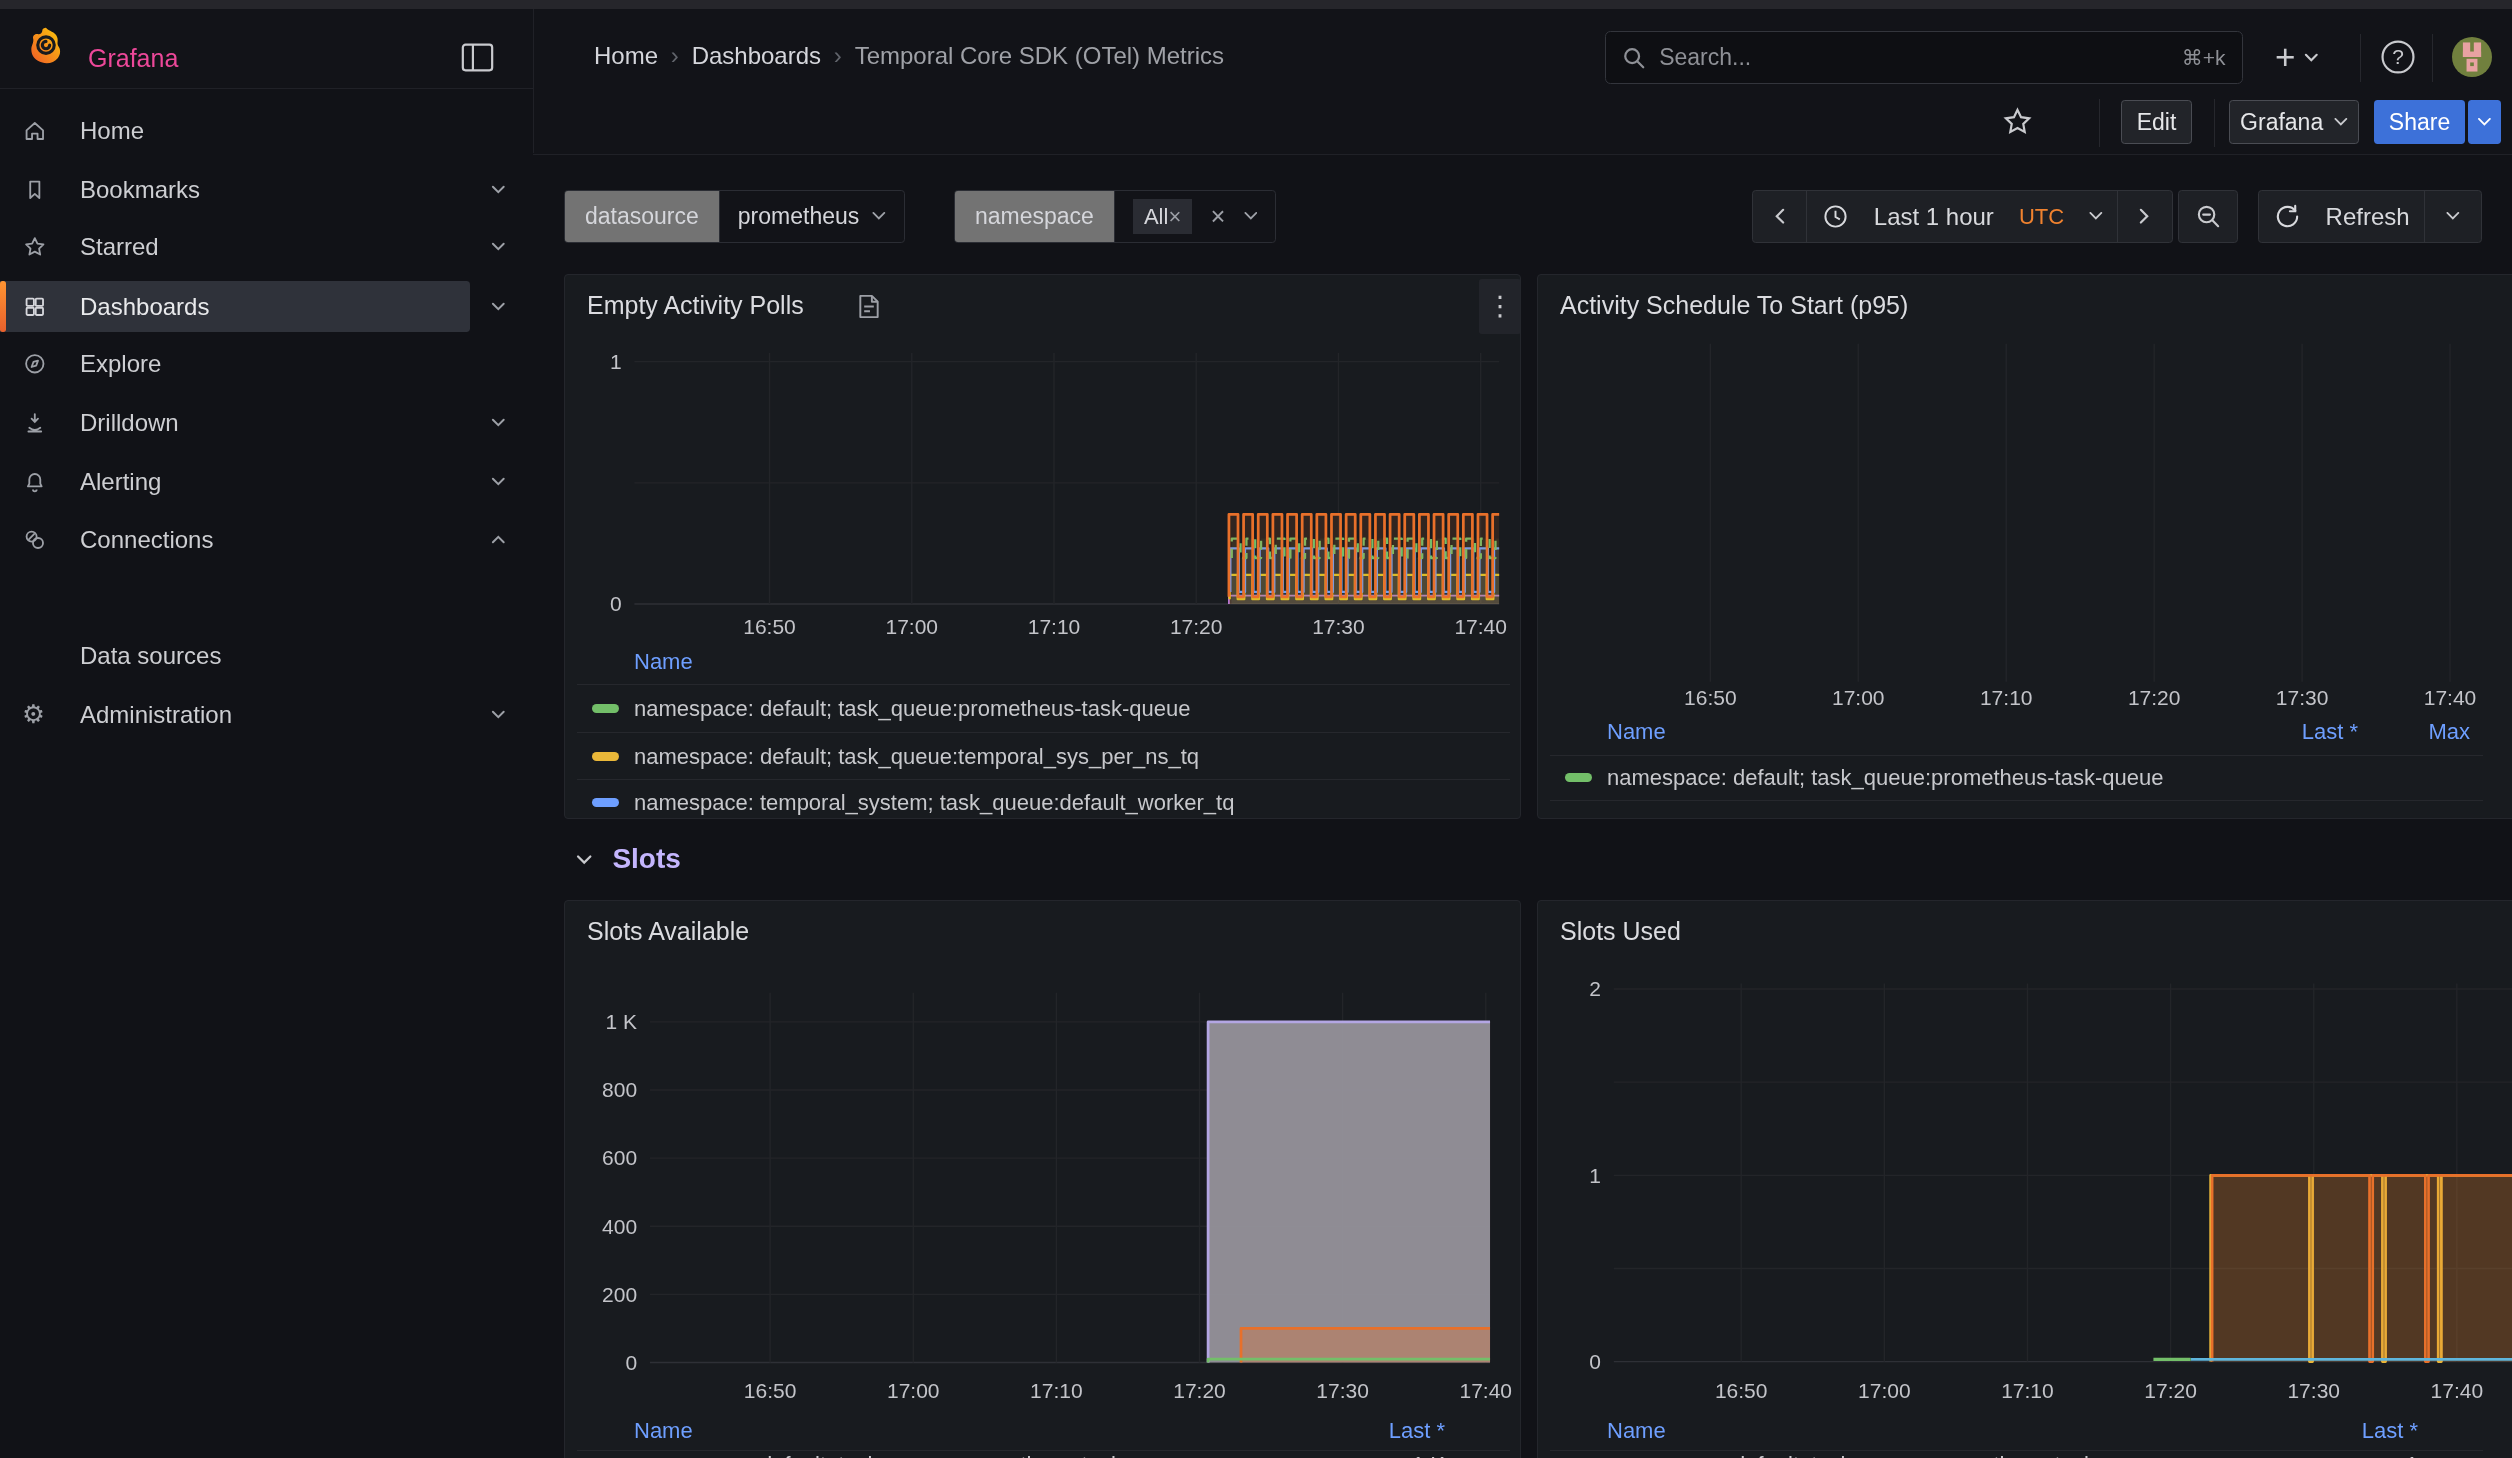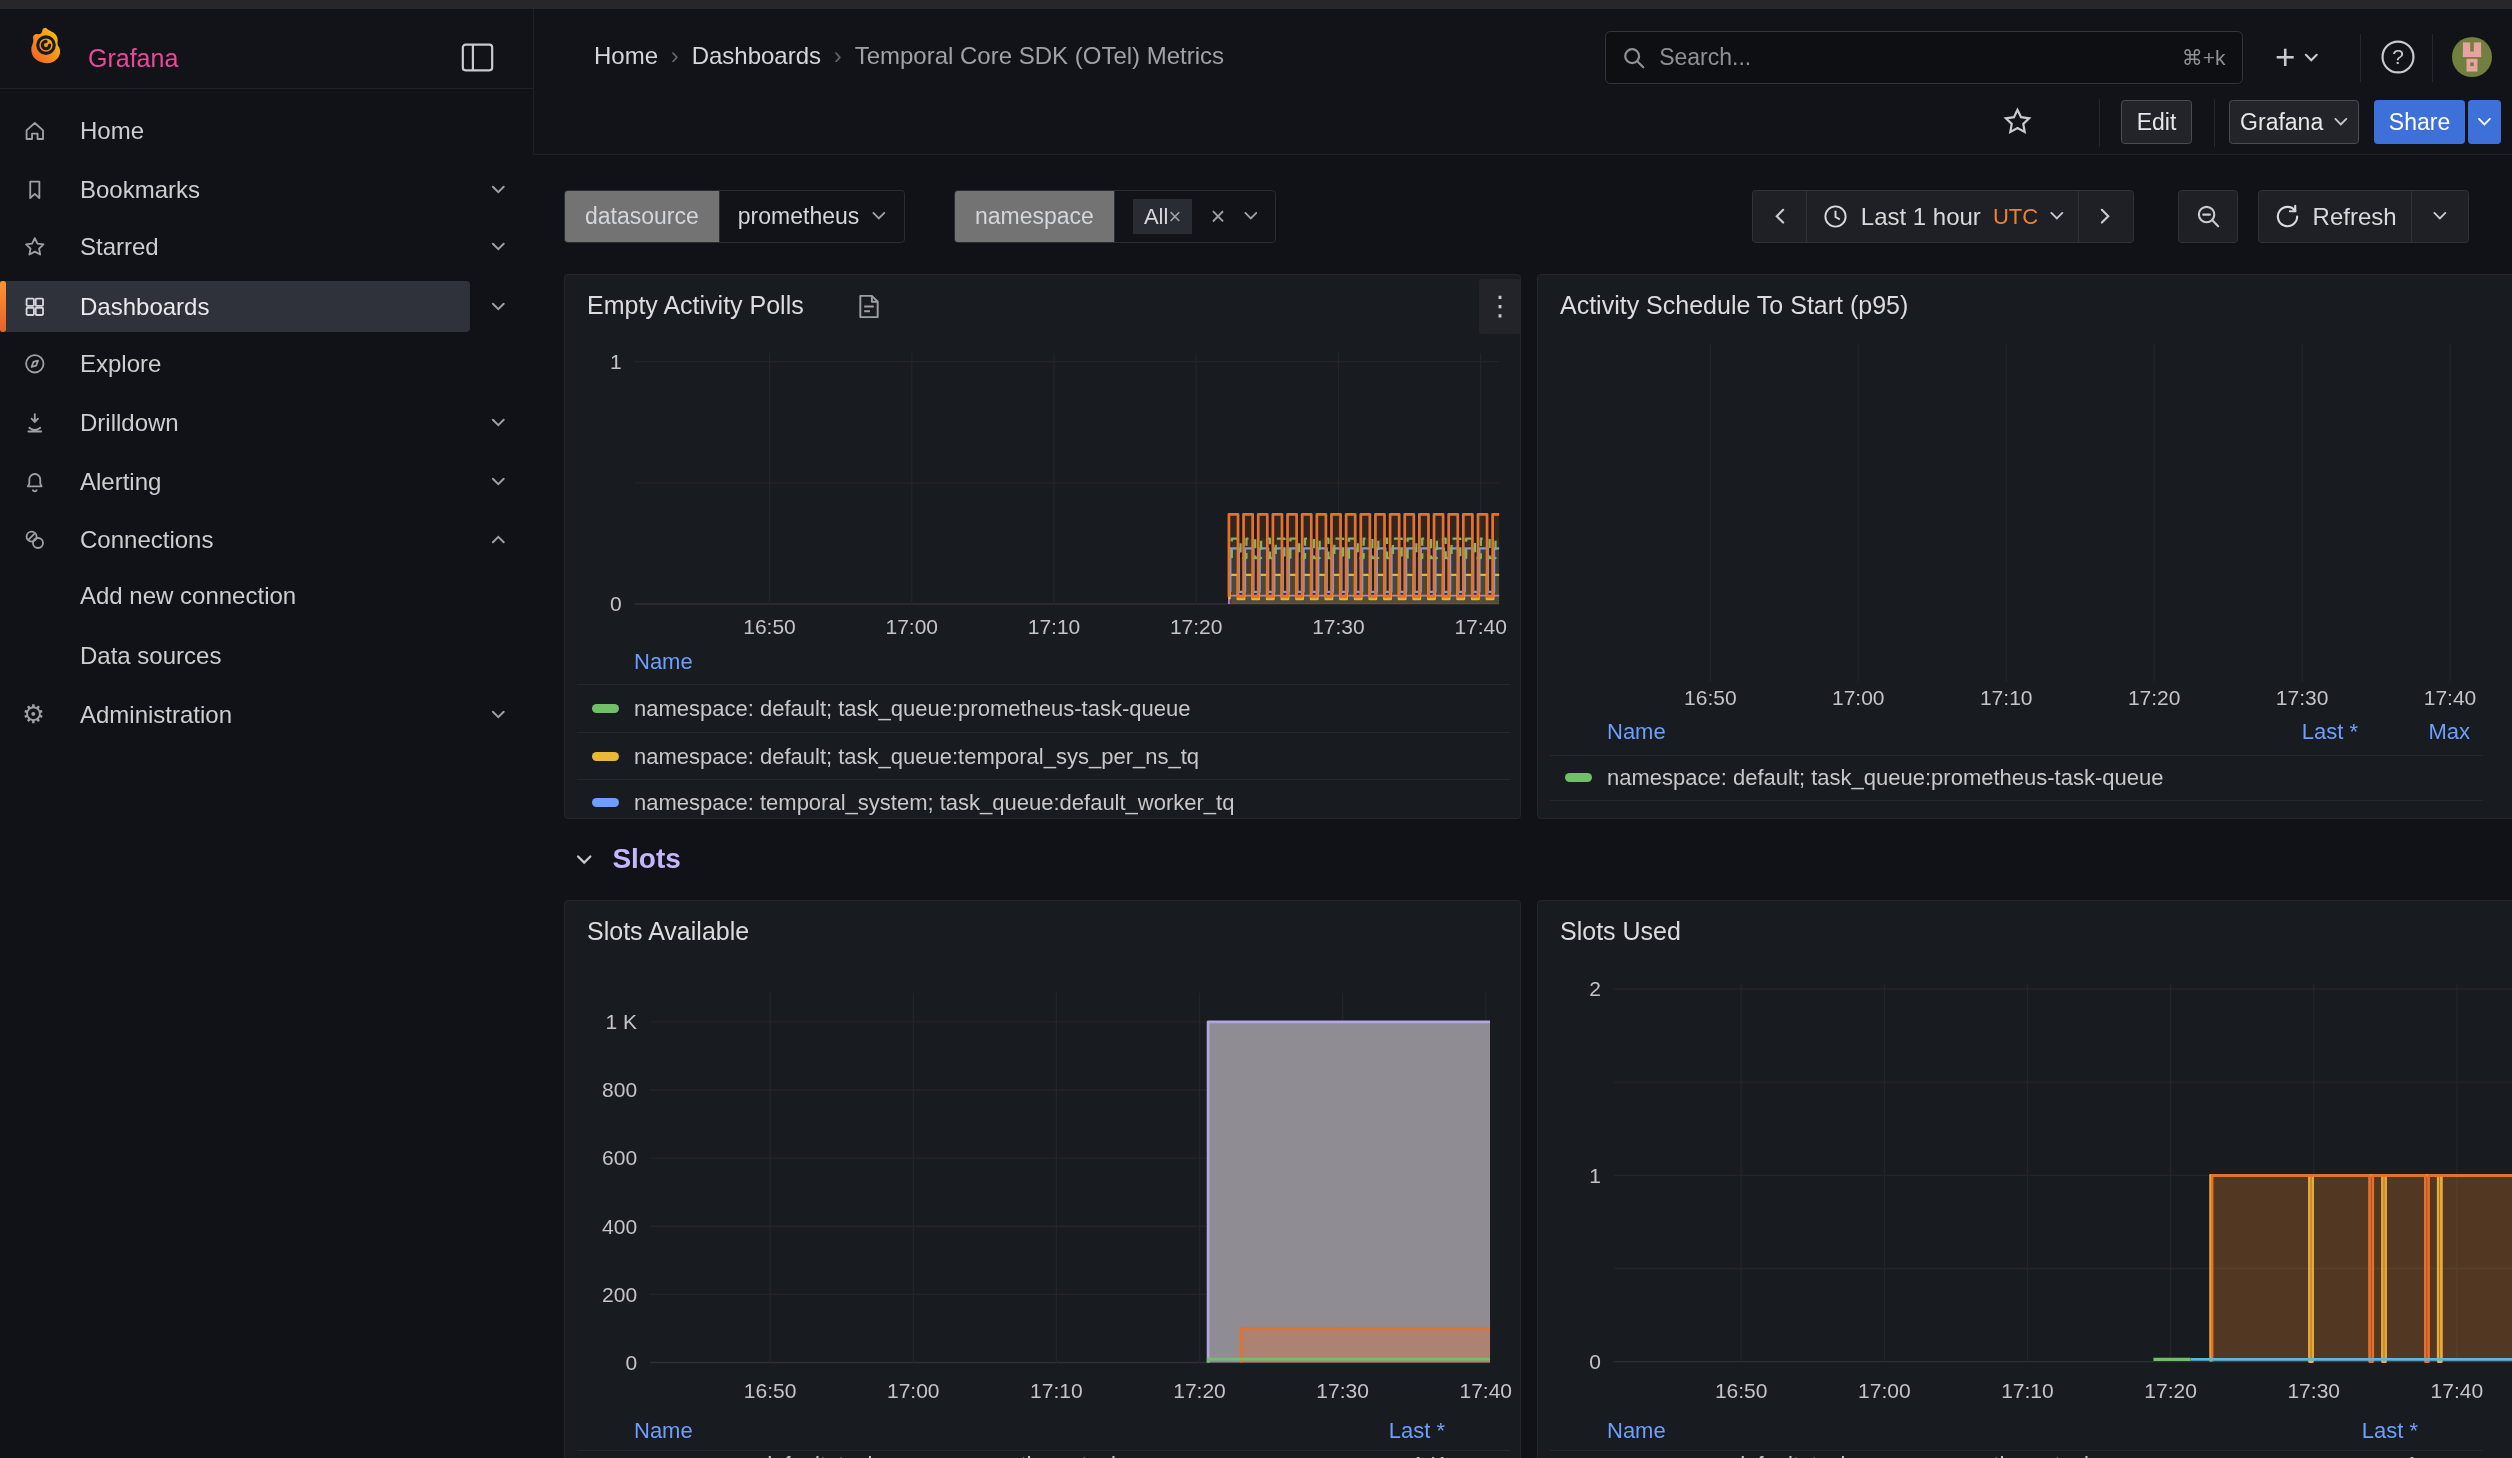--- a/index.html
+++ b/index.html
@@ -27,21 +27,21 @@
   .btn.blue{background:#3D71D9;border:none;color:#FFFFFF;}
   
   .filtergroup{display:flex;align-items:stretch;height:53px;border:0.9px solid #2B2D34;border-radius:3.7px;
                box-sizing:border-box;overflow:hidden;background:#121318;}
   .fl{display:flex;align-items:center;padding:0 20px;background:#737373;font-size:23px;font-weight:500;color:#D5D6DB;}
   .fv{display:flex;align-items:center;gap:12.8px;padding:0 18px;font-size:23px;font-weight:500;color:#D5D6DB;border-left:0.9px solid #2B2D34;}
   .chip{display:flex;align-items:center;background:#2A2C33;border-radius:0;padding:4.6px 11px;font-size:22px;color:#D5D6DB;}
   .chip .x{color:#9DA0A7;font-size:22px;}
   .tgroup{display:flex;align-items:stretch;height:53px;border:0.9px solid #303238;border-radius:3.7px;background:#1E2025;
           box-sizing:border-box;overflow:hidden;}
-  .tseg{display:flex;align-items:center;justify-content:center;padding:0 14.6px;border-left:0.9px solid #303238;gap:12px;}
+  .tseg{display:flex;align-items:center;justify-content:center;padding:0 14.6px;border-left:0.9px solid #303238;gap:25px;}
   .tseg:first-child{border-left:none;}
   .tlabel{font-size:24px;font-weight:500;color:#D8D9DD;white-space:nowrap;}
   .tz{font-size:22px;font-weight:500;color:#F0822F;}
   
   .nav-item{position:absolute;left:0;width:533px;height:51px;}
   .nav-item .nicon{position:absolute;left:22px;top:12.8px;width:25.6px;height:25.6px;}
   .nav-item .nlabel{position:absolute;left:80px;top:12px;font-size:24px;color:#CDCED2;white-space:nowrap;}
   .nav-item .nchev{position:absolute;left:491px;top:21px;color:#9DA0A7;}
   .nav-item.active .bg{position:absolute;left:0;top:0;width:470px;height:51px;background:#2F323A;border-radius:0 3.7px 3.7px 0;}
   .nav-item.active .bar{position:absolute;left:0;top:0;width:5.5px;height:51px;background:linear-gradient(180deg,#FF9532,#E8602C);border-radius:2.7px;}
@@ -265,23 +265,20 @@
             <circle cx="17.5" cy="17.5" r="5.5"></circle>
             <line x1="7" y1="14" x2="14" y2="7"></line>
           </svg>
         </span>
       <span class="nlabel">Connections</span>
       <span class="nchev">
           <svg width="14.6" height="9" viewBox="0 0 16 10" fill="none" stroke="currentColor" stroke-width="2.2" stroke-linecap="round">
             <path d="m2 8 6-6 6 6"></path>
           </svg>
         </span>
-    </div>
-    <div class="nav-item" style="top:482px">
-      <span class="nlabel">Add new connection</span>
     </div>
     <div class="nav-item" style="top:542px">
       <span class="nlabel">Data sources</span>
     </div>
     <div class="nav-item" style="top:601px">
       <span class="nicon" style="font-size:25.6px;color:#9DA0A7;line-height:25.6px"><span>⚙</span></span>
       <span class="nlabel">Administration</span>
       <span class="nchev">
           <svg width="14.6" height="9" viewBox="0 0 16 10" fill="none" stroke="currentColor" stroke-width="2.2" stroke-linecap="round">
             <path d="m2 2 6 6 6-6"></path>

